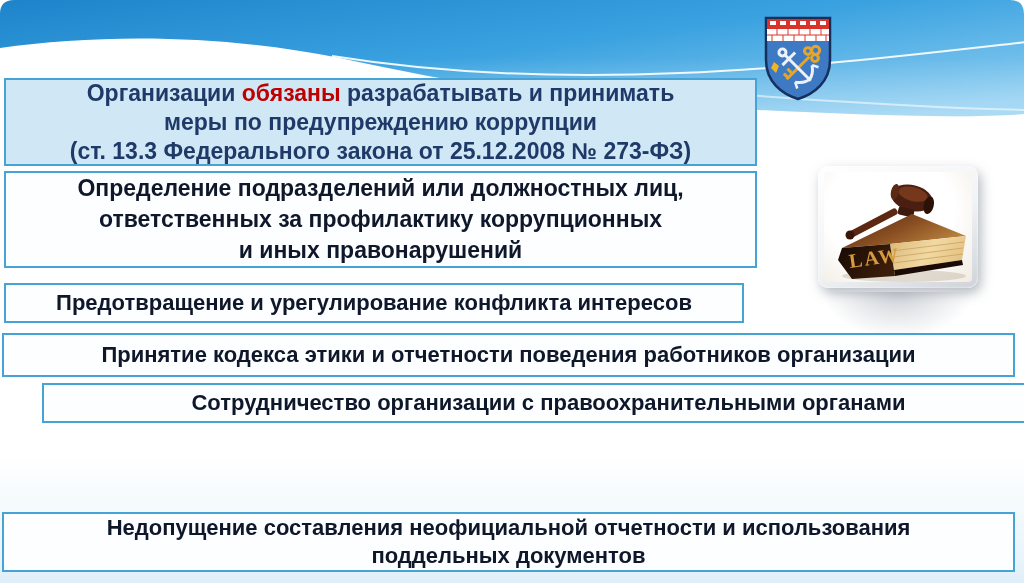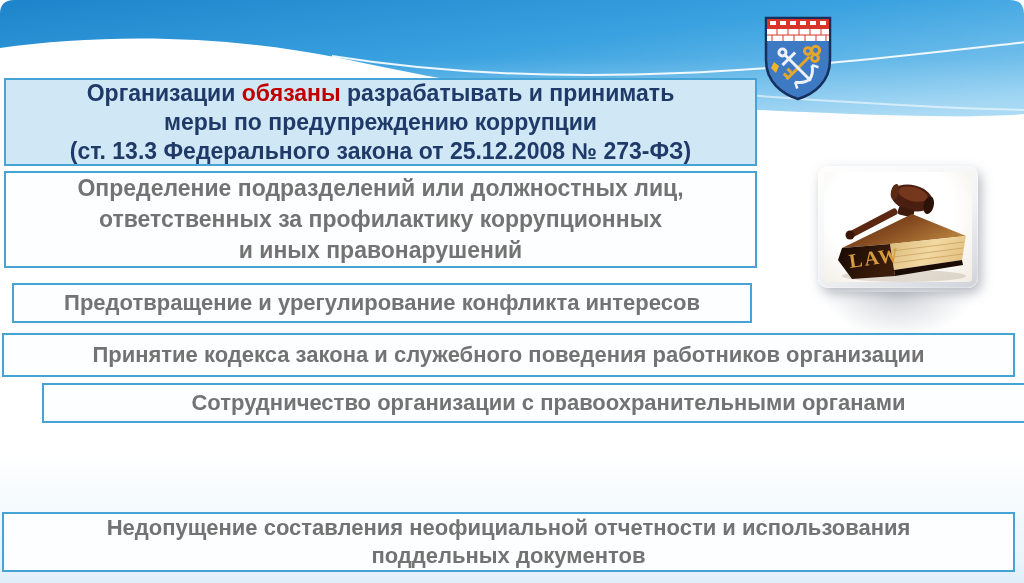--- a/index.html
+++ b/index.html
@@ -10,21 +10,21 @@
     background:linear-gradient(180deg,#ffffff 0%,#ffffff 78%,#e9f4fb 96%,#dfeef8 100%);
     font-family:"Liberation Sans","DejaVu Sans",sans-serif;
   }
   .hdr{position:absolute;left:0;top:0;width:1024px;height:124px;}
   .box{
     position:absolute;
     border:2px solid #45a3d6;
     background:#fdfeff;
     display:flex;align-items:center;justify-content:center;
     text-align:center;
-    color:#737373;font-weight:bold;
+    color:#0f172a;font-weight:bold;
     box-sizing:border-box;
   }
   .box .txt{white-space:pre-line;display:block;width:100%;}
   .title-box{
     background:#d0e7f6;
     color:#1f3a68;
     font-size:23px;line-height:29px;
   }
   .red{color:#c00000;}
   .m1{font-size:23px;line-height:31px;}
@@ -122,26 +122,26 @@
 меры по предупреждению коррупции
 (ст. 13.3 Федерального закона от 25.12.2008 № 273-ФЗ)</span></div>
   </div>
 
   <div class="box m1" style="left:4px;top:171px;width:753px;height:97px;">
     <span class="txt">Определение подразделений или должностных лиц,
 ответственных за профилактику коррупционных
 и иных правонарушений</span>
   </div>
 
-  <div class="box m2" style="left:12px;top:283px;width:740px;height:40px;">
+  <div class="box m2" style="left:4px;top:283px;width:740px;height:40px;">
     <span class="txt">Предотвращение и урегулирование конфликта интересов</span>
   </div>
 
   <div class="box m3" style="left:2px;top:333px;width:1013px;height:44px;">
-    <span class="txt">Принятие кодекса закона и служебного поведения работников организации</span>
+    <span class="txt">Принятие кодекса этики и отчетности поведения работников организации</span>
   </div>
 
   <div class="box m4" style="left:2px;top:383px;width:1013px;height:40px;margin-left:40px;">
     <span class="txt">Сотрудничество организации с правоохранительными органами</span>
   </div>
 
 
   <div class="box m6" style="left:2px;top:512px;width:1013px;height:60px;">
     <span class="txt">Недопущение составления неофициальной отчетности и использования
 поддельных документов</span>

